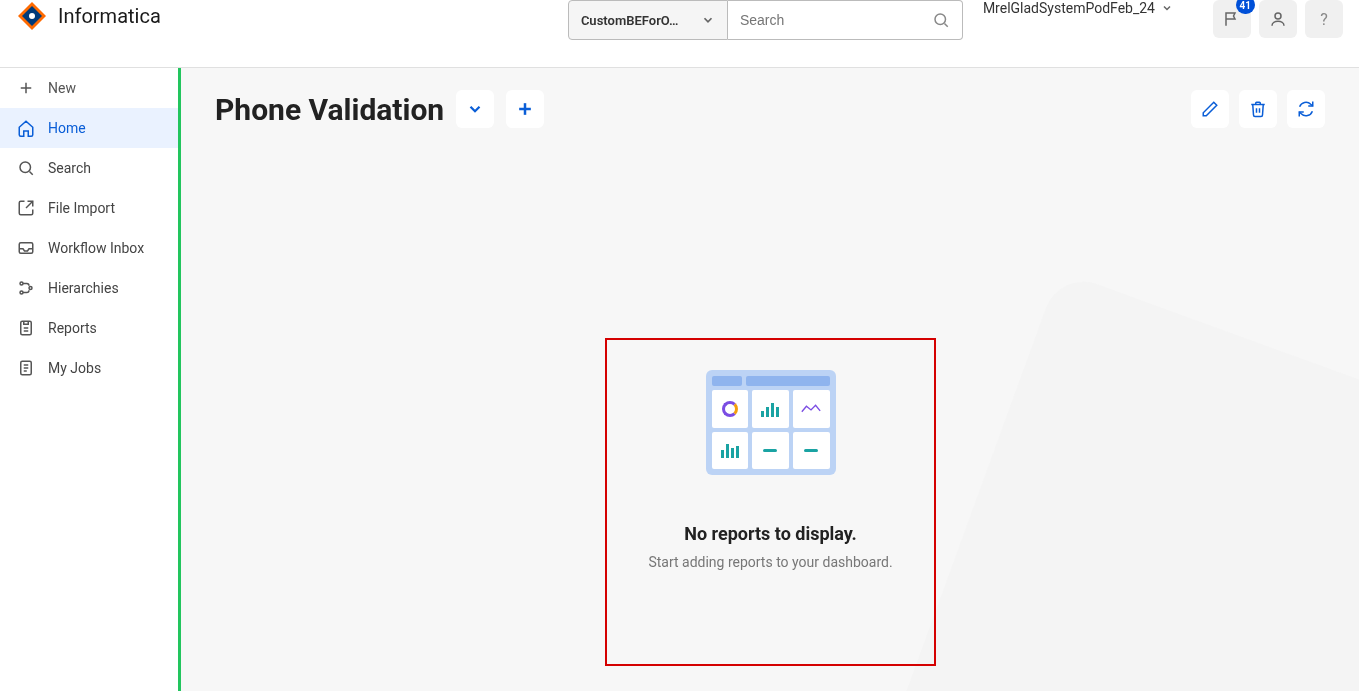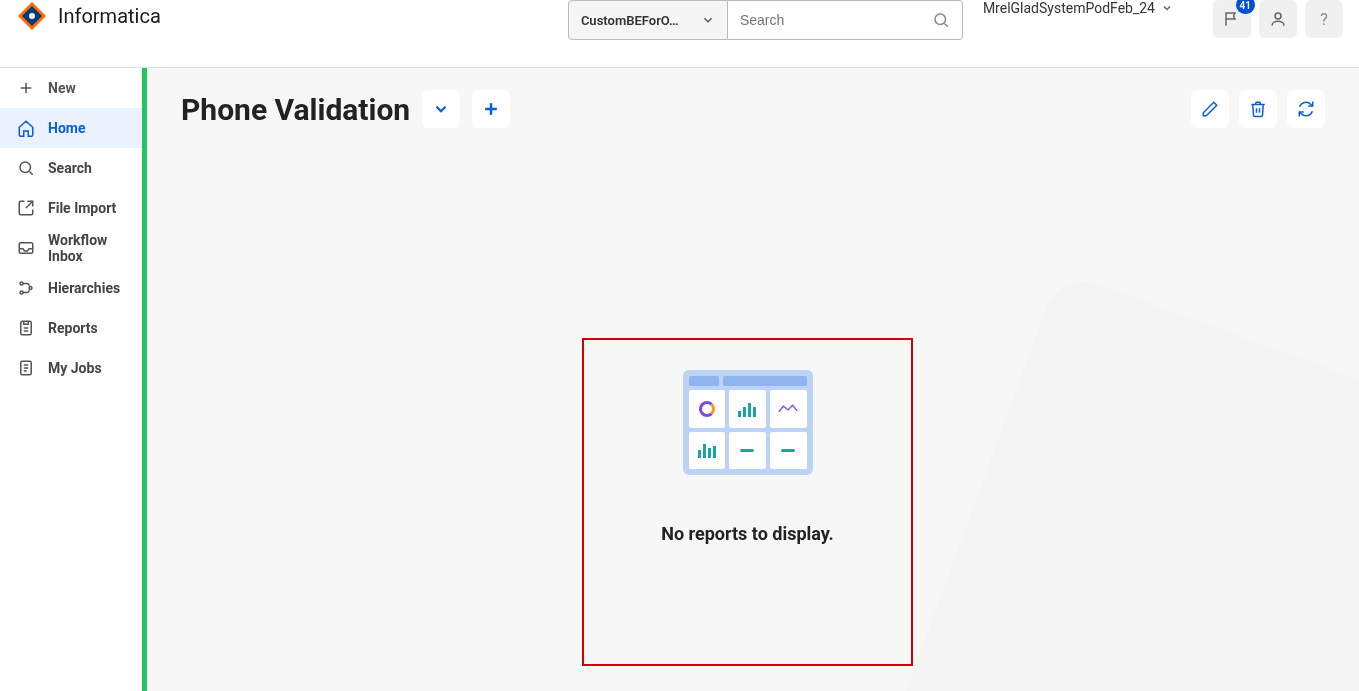--- a/index.html
+++ b/index.html
@@ -18,35 +18,35 @@
 .search-box input { border: none; outline: none; flex: 1; font-size: 14px; background: transparent; }
 .search-box .sicon { color: #888; }
 
 .account { display: flex; align-items: center; gap: 6px; font-size: 14px; color: #333; cursor: pointer; margin-right: 30px;}
 .hdr-actions { display: flex; gap: 8px; margin-left: 10px;}
 .hdr-btn { width: 38px; height: 38px; border-radius: 6px; background: #f0f0f0; display: flex; align-items: center; justify-content: center; cursor: pointer; position: relative; color:#666;}
 .badge { position: absolute; top: -4px; right: -4px; background: #0050d8; color: #fff; font-size: 10px; font-weight: 600; border-radius: 10px; min-width: 18px; height: 18px; display: flex; align-items: center; justify-content: center; padding: 0 4px; }
 
 
 .layout { display: flex; height: calc(691px - 68px); }
-.sidebar { width: 147px; border-right: 5px solid #22c55e; padding-top: 0; background:#fff;font-weight:bold;}
+.sidebar { width: 181px; border-right: 3px solid #22c55e; padding-top: 0; background:#fff;}
 .sb-item { height: 40px; display: flex; align-items: center; gap: 12px; padding: 0 16px; font-size: 14px; color: #444; cursor: pointer; }
 .sb-item.active { background: #eaf2ff; color: #0a5ed7; }
 .sb-item.active .sb-icon { color: #0a5ed7; }
 .sb-icon { width: 20px; height: 20px; display: flex; align-items: center; justify-content: center; color: #555; flex-shrink:0;}
 .sb-item:first-child { color:#555; }
 
 
 .main { flex: 1; background: #f7f7f7; padding: 22px 34px; position:relative; }
 .page-hdr { display: flex; align-items: center; gap: 12px; }
 .page-title { font-size: 30px; font-weight: 700; color: #222; }
 .icon-btn { width: 38px; height: 38px; border-radius: 6px; background: #fff; display: flex; align-items: center; justify-content: center; cursor: pointer; color: #0a5ed7; border:1px solid transparent;}
 .page-actions { margin-left: auto; display: flex; gap: 10px; }
 
-.empty-frame { position: absolute; left:435px; top:270px; width: 331px; height: 328px; border: 2px solid #d40000; padding-top: 30px; display:flex; flex-direction:column; align-items:center;}
+.empty-frame { position: absolute; left:424px; top:270px; width: 331px; height: 328px; border: 2px solid #d40000; padding-top: 30px; display:flex; flex-direction:column; align-items:center;}
 .illus { width: 130px; height: 105px; background:#bcd3f5; border-radius:6px; padding:6px; display:flex; flex-direction:column; gap:4px;}
 .illus .tabs{display:flex; gap:4px;}
 .illus .tab{background:#8fb4ee; height:10px; border-radius:2px;}
 .illus .tab.small{width:30px;} .illus .tab.big{flex:1;}
 .illus .grid{flex:1; display:grid; grid-template-columns:1fr 1fr 1fr; grid-template-rows:1fr 1fr; gap:4px;}
 .illus .cell{background:#fff; border-radius:2px; display:flex; align-items:center; justify-content:center;}
 .illus .donut{width:16px;height:16px;border:3px solid #7b4de3;border-right-color:#f59e0b;border-radius:50%;}
 .illus .bars{display:flex;gap:2px;align-items:flex-end;height:16px;}
 .illus .bars span{width:3px;background:#1aa3a3;}
 .illus .dash{width:14px;height:3px;background:#1aa3a3;border-radius:2px;}
@@ -270,15 +270,16 @@
             </div>
           <div class="cell">
               <div class="dash"></div>
             </div>
           <div class="cell">
               <div class="dash"></div>
             </div>
         </div>
       </div>
       <div class="empty-title">No reports to display.</div>
+      <div class="empty-sub">Start adding reports to your dashboard.</div>
     </div>
   </div>
 </div>
 
 </body></html>

